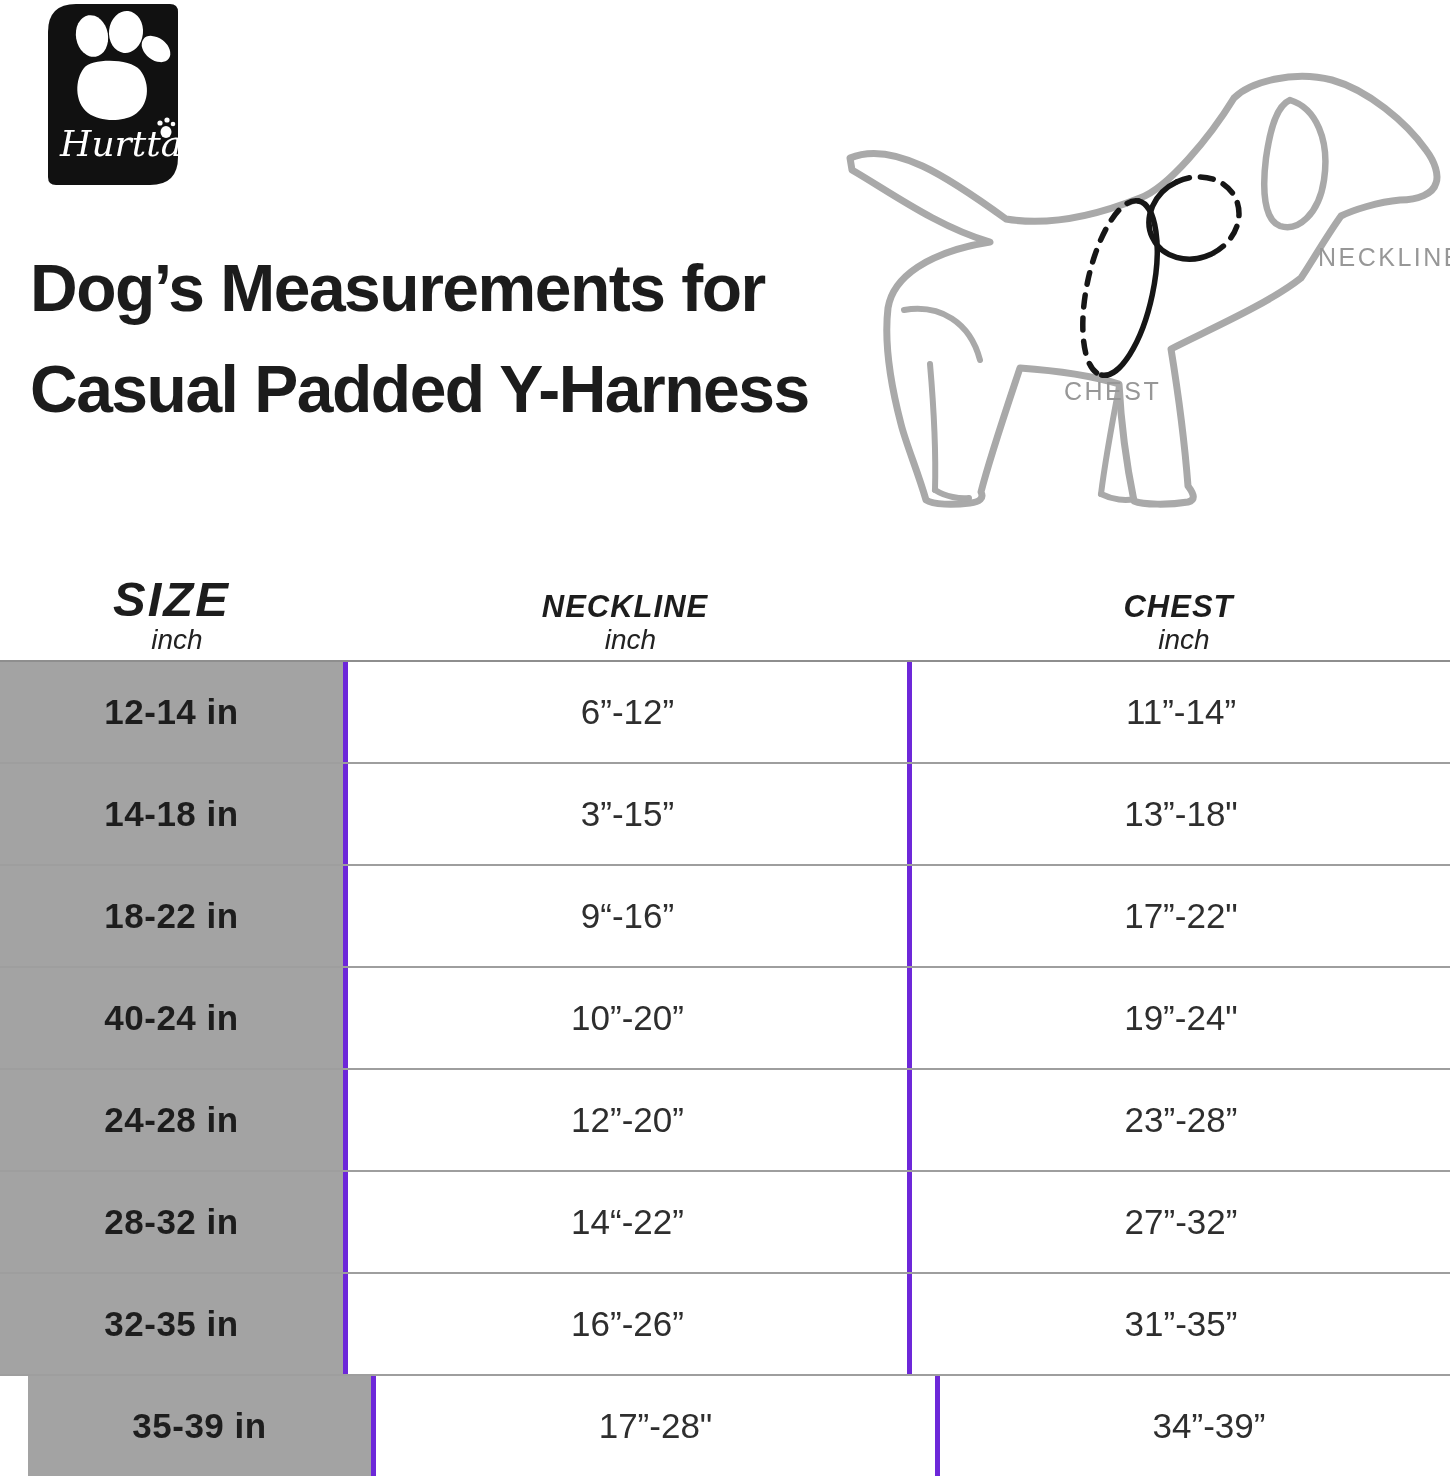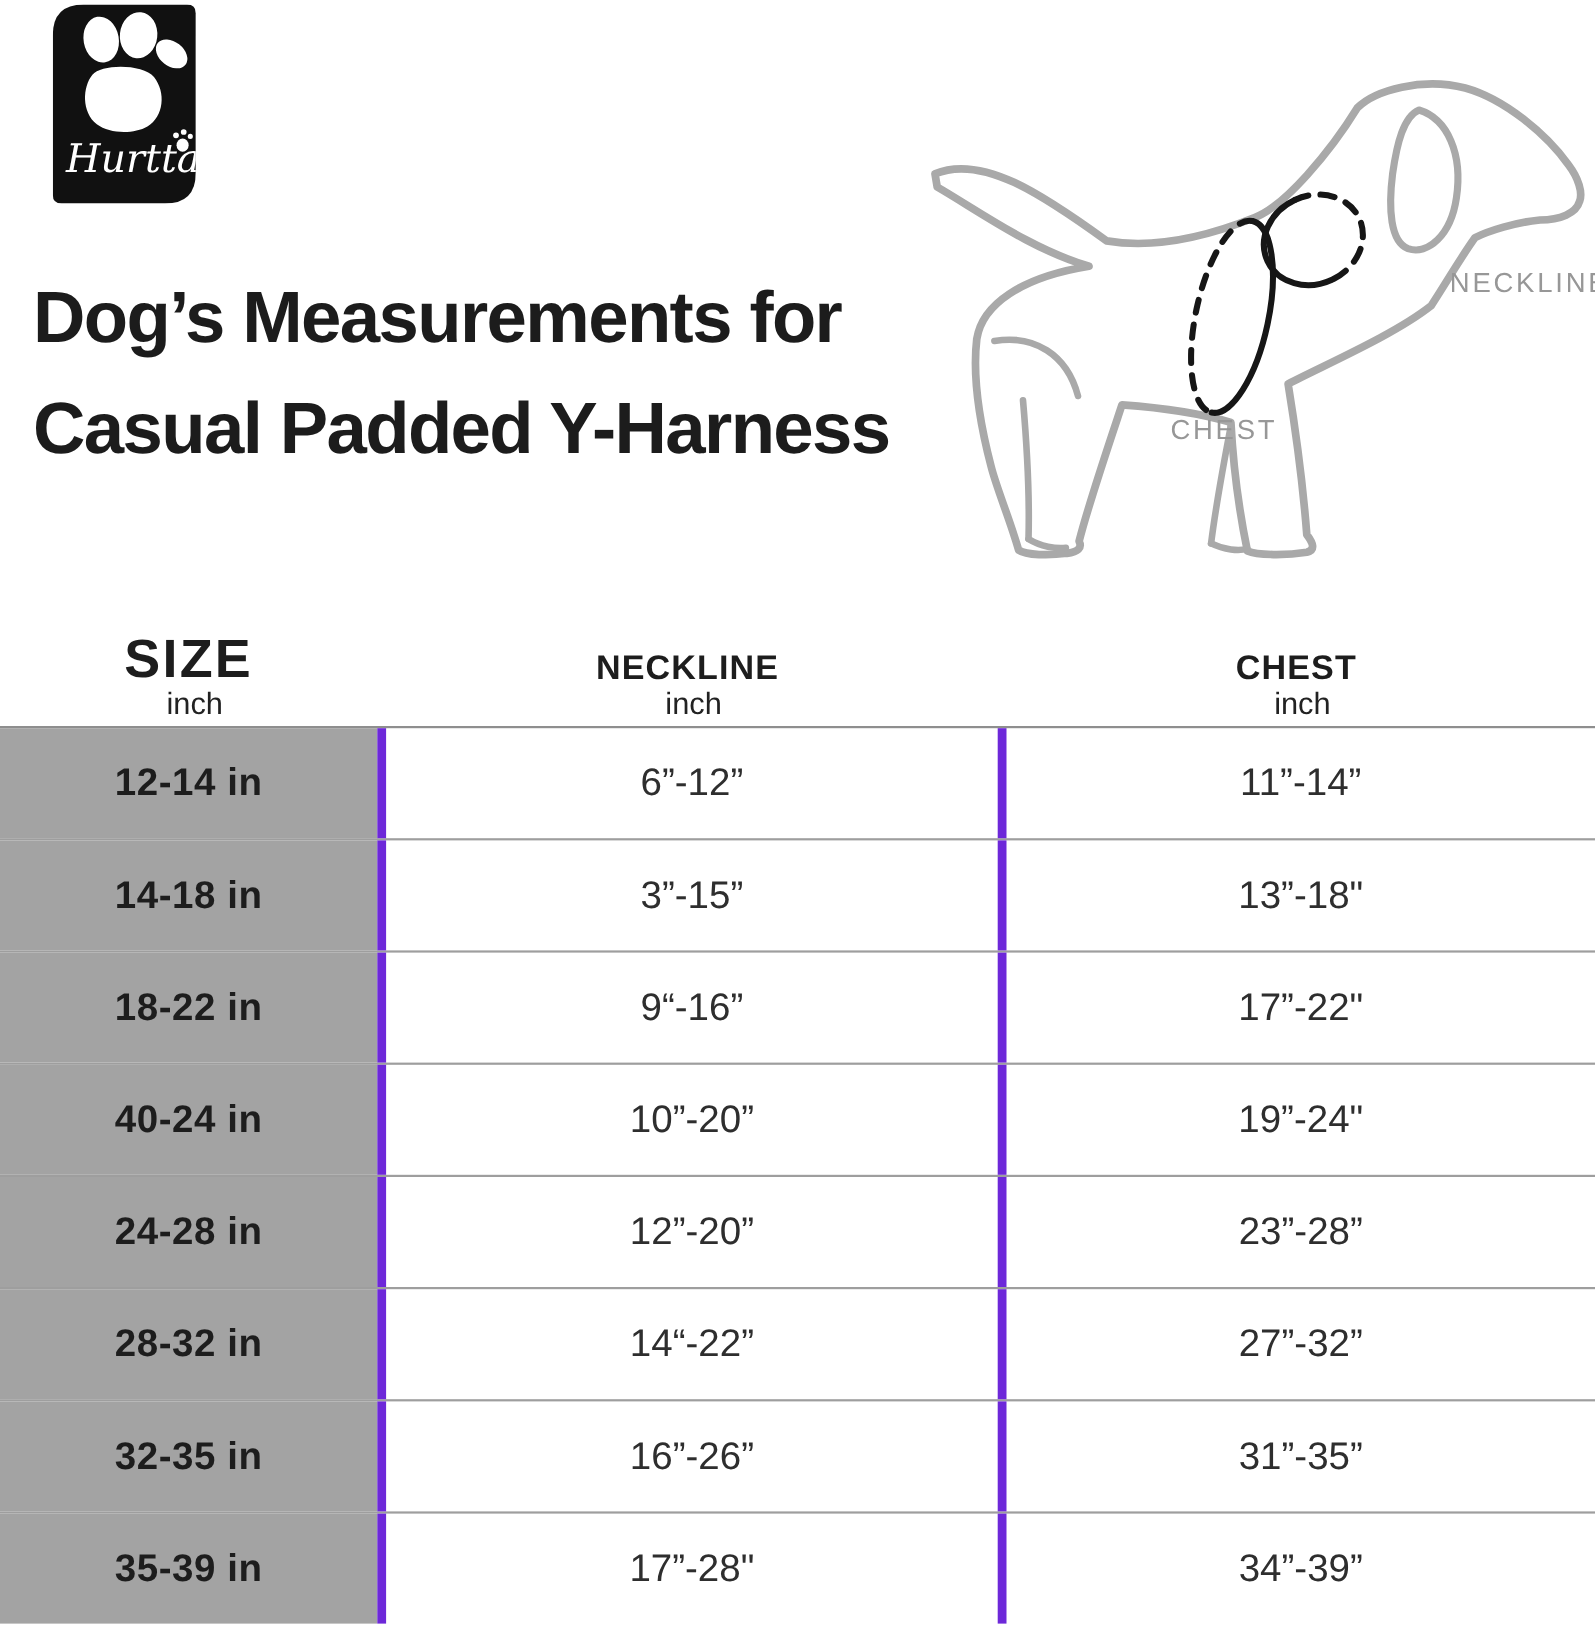--- a/index.html
+++ b/index.html
@@ -19,40 +19,40 @@
   .diag-label{
     position:absolute;color:#979797;font-size:25px;letter-spacing:2.5px;font-weight:400;
   }
   .lbl-neckline{left:1318px;top:243px;}
   .lbl-chest{left:1064px;top:377px;}
   
   .heads{
     position:absolute;left:0;top:560px;width:1450px;height:96px;
     display:grid;grid-template-columns:343px 564px 543px;
   }
-  .head-cell{display:flex;flex-direction:column;justify-content:flex-end;align-items:center;}
+  .head-cell{display:flex;flex-direction:column;justify-content:flex-end;align-items:center;font-style:italic;}
   .head-label{font-weight:700;font-size:31px;letter-spacing:1px;line-height:34px;color:#1d1d1d;}
   .head-label.big{font-size:49px;letter-spacing:2px;line-height:50px;}
   .head-unit{font-weight:400;font-size:28px;line-height:32px;color:#222;margin-left:11px;}
   
   .table{
     position:absolute;left:0;top:660px;width:1450px;
     border-top:2px solid #8e8e8e;
   }
   .row{
     display:grid;grid-template-columns:343px 564px 543px;height:100px;
     border-bottom:2px solid #9e9e9e;
   }
-  .row:last-child{border-bottom:none;}
+  .row:last-child{border-bottom:none;padding-left:28px;}
   .cell{display:flex;align-items:center;justify-content:center;}
   .c-size{
     background:#a3a3a3;font-weight:700;font-size:35px;letter-spacing:0.5px;color:#1d1d1d;
   }
   .c-val{
-    font-weight:400;font-size:35px;color:#2e2e2e;border-left:8px solid #6d28d9;
+    font-weight:400;font-size:35px;color:#2e2e2e;border-left:5px solid #6d28d9;
   }
 </style>
 </head>
 <body>
 
 <div class="canvas">
 
   <div class="logo">
     <svg width="130" height="181" viewBox="0 0 130 181">
       <path d="M 28 0 H 122 Q 130 0 130 8 V 153 Q 130 181 102 181 H 8 Q 0 181 0 173 V 28 Q 0 0 28 0 Z" fill="#111111"></path>

